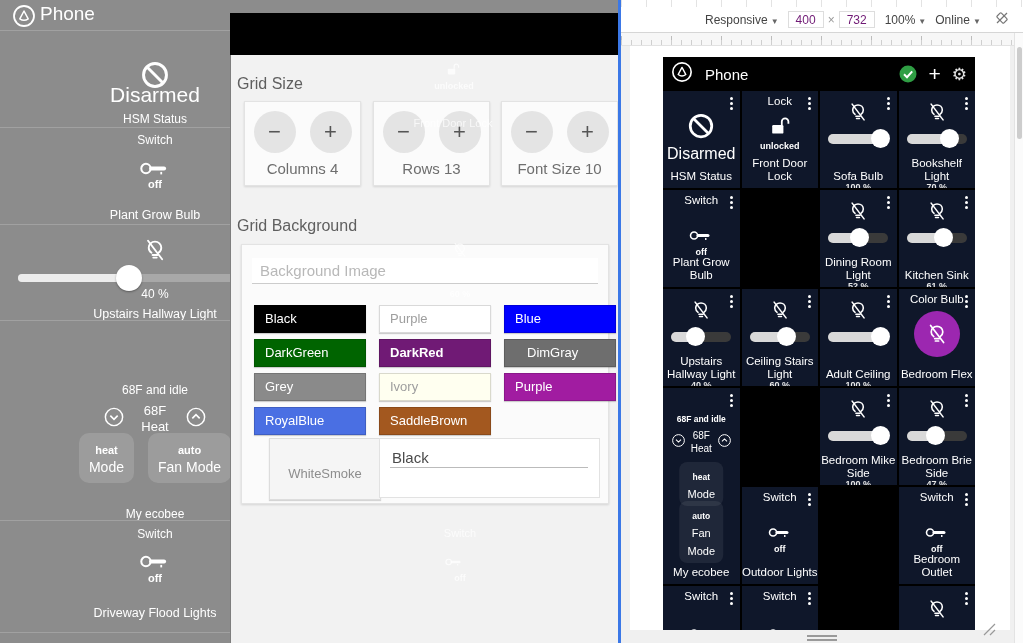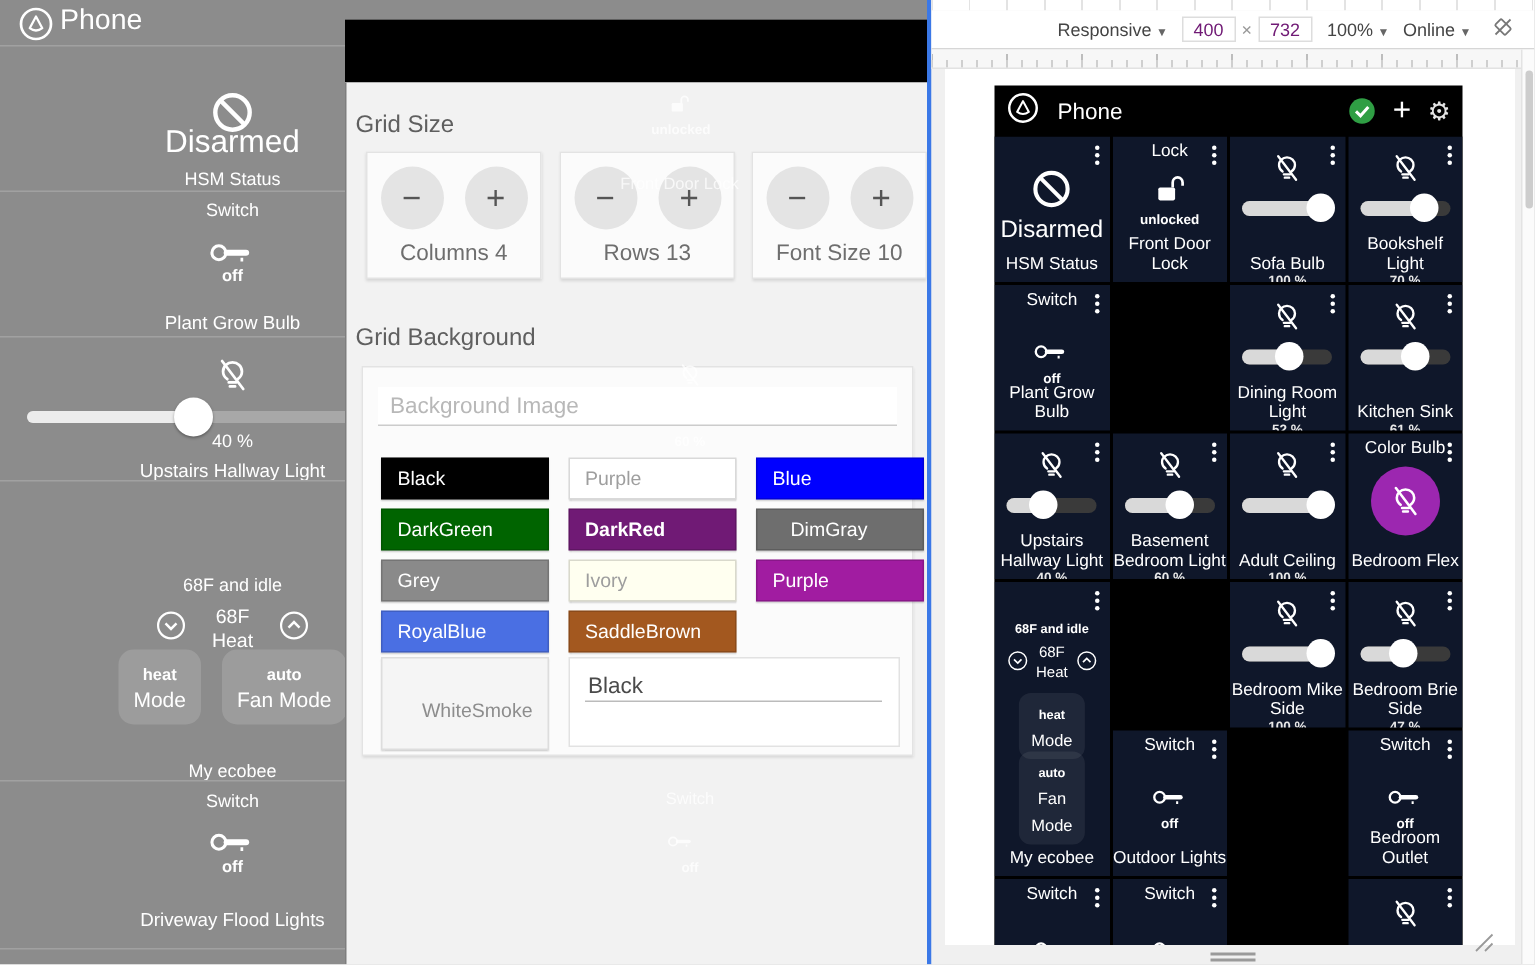--- a/index.html
+++ b/index.html
@@ -44,21 +44,21 @@
   .stepcard{position:absolute;top:46px;width:117px;height:85px;background:#fbfbfb;border:1px solid #e3e3e3;box-shadow:0 1px 2px rgba(0,0,0,.12);}
   #sc1{left:13px;} #sc2{left:142px;} #sc3{left:270px;}
   .stepbtns{display:flex;justify-content:center;gap:14px;margin-top:9px;}
   .stepbtn{width:42px;height:42px;border-radius:50%;background:#e4e4e4;border:none;color:#555;font-size:22px;line-height:40px;text-align:center;padding:0;}
   .steplabel{text-align:center;font-size:15px;color:#6e6e6e;margin-top:7px;}
   #bgcard{position:absolute;left:10px;top:189px;width:368px;height:260px;background:#fbfbfb;border:1px solid #e3e3e3;box-shadow:0 1px 2px rgba(0,0,0,.12);}
   #bgimg-input{position:absolute;left:10px;top:13px;width:346px;height:26px;border:none;border-bottom:1px solid #ccc;background:#fff;font-size:15px;color:#555;padding:0 8px;}
   #bgimg-input::placeholder{color:#b8b8b8;}
   #colorgrid{position:absolute;left:12px;top:60px;width:346px;display:grid;grid-template-columns:repeat(3,112px);column-gap:13px;row-gap:6px;}
   .colorbtn{height:28px;border:1px solid rgba(0,0,0,.15);font-size:13px;text-align:left;padding:0 10px;line-height:26px;box-shadow:0 1px 1px rgba(0,0,0,.18);white-space:nowrap;overflow:hidden;}
-  #whitesmoke{position:absolute;left:12px;top:193px;width:112px;height:62px;background:#f5f5f5;border:1px solid #ddd;font-size:13px;color:#8d8d8d;text-align:right;padding:8px 10px 0 10px;box-shadow:0 1px 1px rgba(0,0,0,.15);}
+  #whitesmoke{position:absolute;left:27px;top:193px;width:112px;height:62px;background:#f5f5f5;border:1px solid #ddd;font-size:13px;color:#8d8d8d;text-align:center;padding:8px 10px 0 10px;box-shadow:0 1px 1px rgba(0,0,0,.15);}
   #customcard{position:absolute;left:137px;top:193px;width:221px;height:60px;background:#fff;border:1px solid #e2e2e2;padding:6px 10px;}
   #customlabel{font-size:12px;color:#1f78d1;}
   #custominput{width:198px;border:none;border-bottom:1px solid #bbb;font-size:15px;color:#4a4a4a;margin-top:3px;background:transparent;padding:1px 2px;}
   
   .ghost{position:absolute;color:rgba(255,255,255,.75);pointer-events:none;text-align:center;z-index:5;}
 
   
   #blueline{position:absolute;left:618px;top:0;width:3px;height:643px;background:#3b78e7;}
 
   
@@ -485,21 +485,21 @@
                     <path d="M9.7 16.6h4.6M10.4 19h3.2"></path>
                     <path d="M5.6 3.4 18.6 20.6"></path>
                   </g>
                 </svg></div>
               <div class="sl" style="top: 42px;">
                 <div class="tr"></div>
                 <div class="fi" style="width:60%"></div>
                 <div class="kn" style="left:calc(60% - 9px)"></div>
               </div>
               <div class="t-level" style="top: 62px;">60 %</div>
-              <div class="t-name">Basement Bedroom Light</div>
+              <div class="t-name">Ceiling Stairs Light</div>
             </div>
             <div class="tile">
               <div class="kebab">
                 <i></i>
                 <i></i>
                 <i></i>
               </div>
               <div class="t-ic" style="top: 10px;"><svg width="22" height="22" viewBox="0 0 24 24">
                   <g fill="none" stroke="#fff" stroke-width="1.7" stroke-linecap="round">
                     <path d="M8.8 14.6C7.2 13.5 6.2 11.8 6.2 9.9 6.2 6.7 8.8 4.3 12 4.3s5.8 2.4 5.8 5.6c0 1.9-1 3.6-2.6 4.7"></path>

